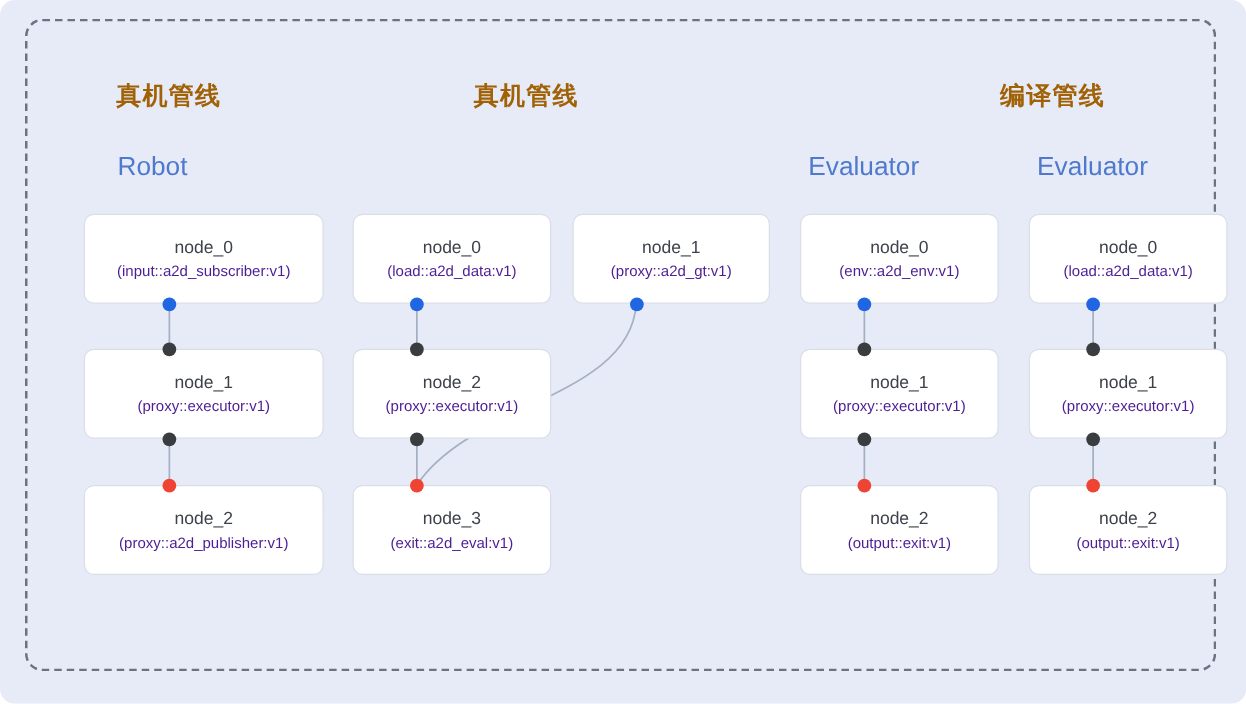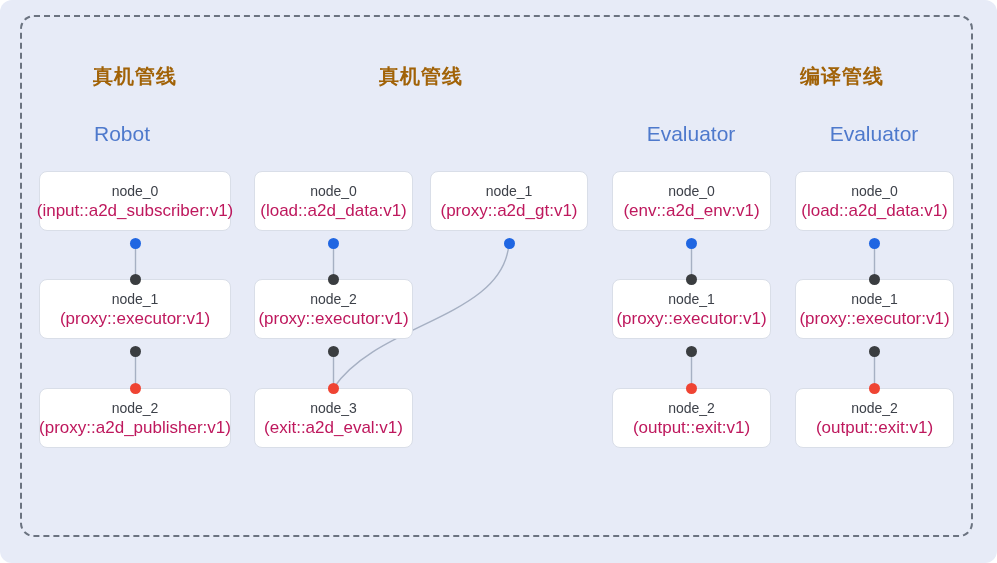--- a/index.html
+++ b/index.html
@@ -15,27 +15,28 @@
   .edges{position:absolute;left:0;top:0;z-index:1;}
   .col-title-cn{
     position:absolute;width:220px;top:63px;text-align:center;
     font-size:20px;font-weight:700;color:#a16207;letter-spacing:1px;z-index:2;
   }
   .col-title-en{
     position:absolute;width:220px;top:122px;text-align:center;
     font-size:21px;font-weight:400;color:#4e79cc;z-index:2;
   }
   .node{
-    position:absolute;height:60px;box-sizing:border-box;z-index:2;
+    position:absolute;height:72px;box-sizing:border-box;z-index:2;
     background:#ffffff;border:1px solid #d9dee8;border-radius:8px;
     display:flex;flex-direction:column;align-items:center;justify-content:center;
     gap:3px;
+    margin-left:28px;
   }
   .node-title{font-size:14px;color:#3d4149;line-height:17px;}
-  .node-sub{font-size:17px;color:#be185d;line-height:16px;}
+  .node-sub{font-size:12px;color:#4c1d95;line-height:16px;}
   .dot{
     position:absolute;width:11px;height:11px;border-radius:50%;z-index:3;
   }
   .dot-blue{background:#2066e2;}
   .dot-black{background:#3a3d40;}
   .dot-red{background:#ef4433;}
   .row1{top:171px;} .row2{top:279px;} .row3{top:388px;}
 </style>
 </head>
 <body>

